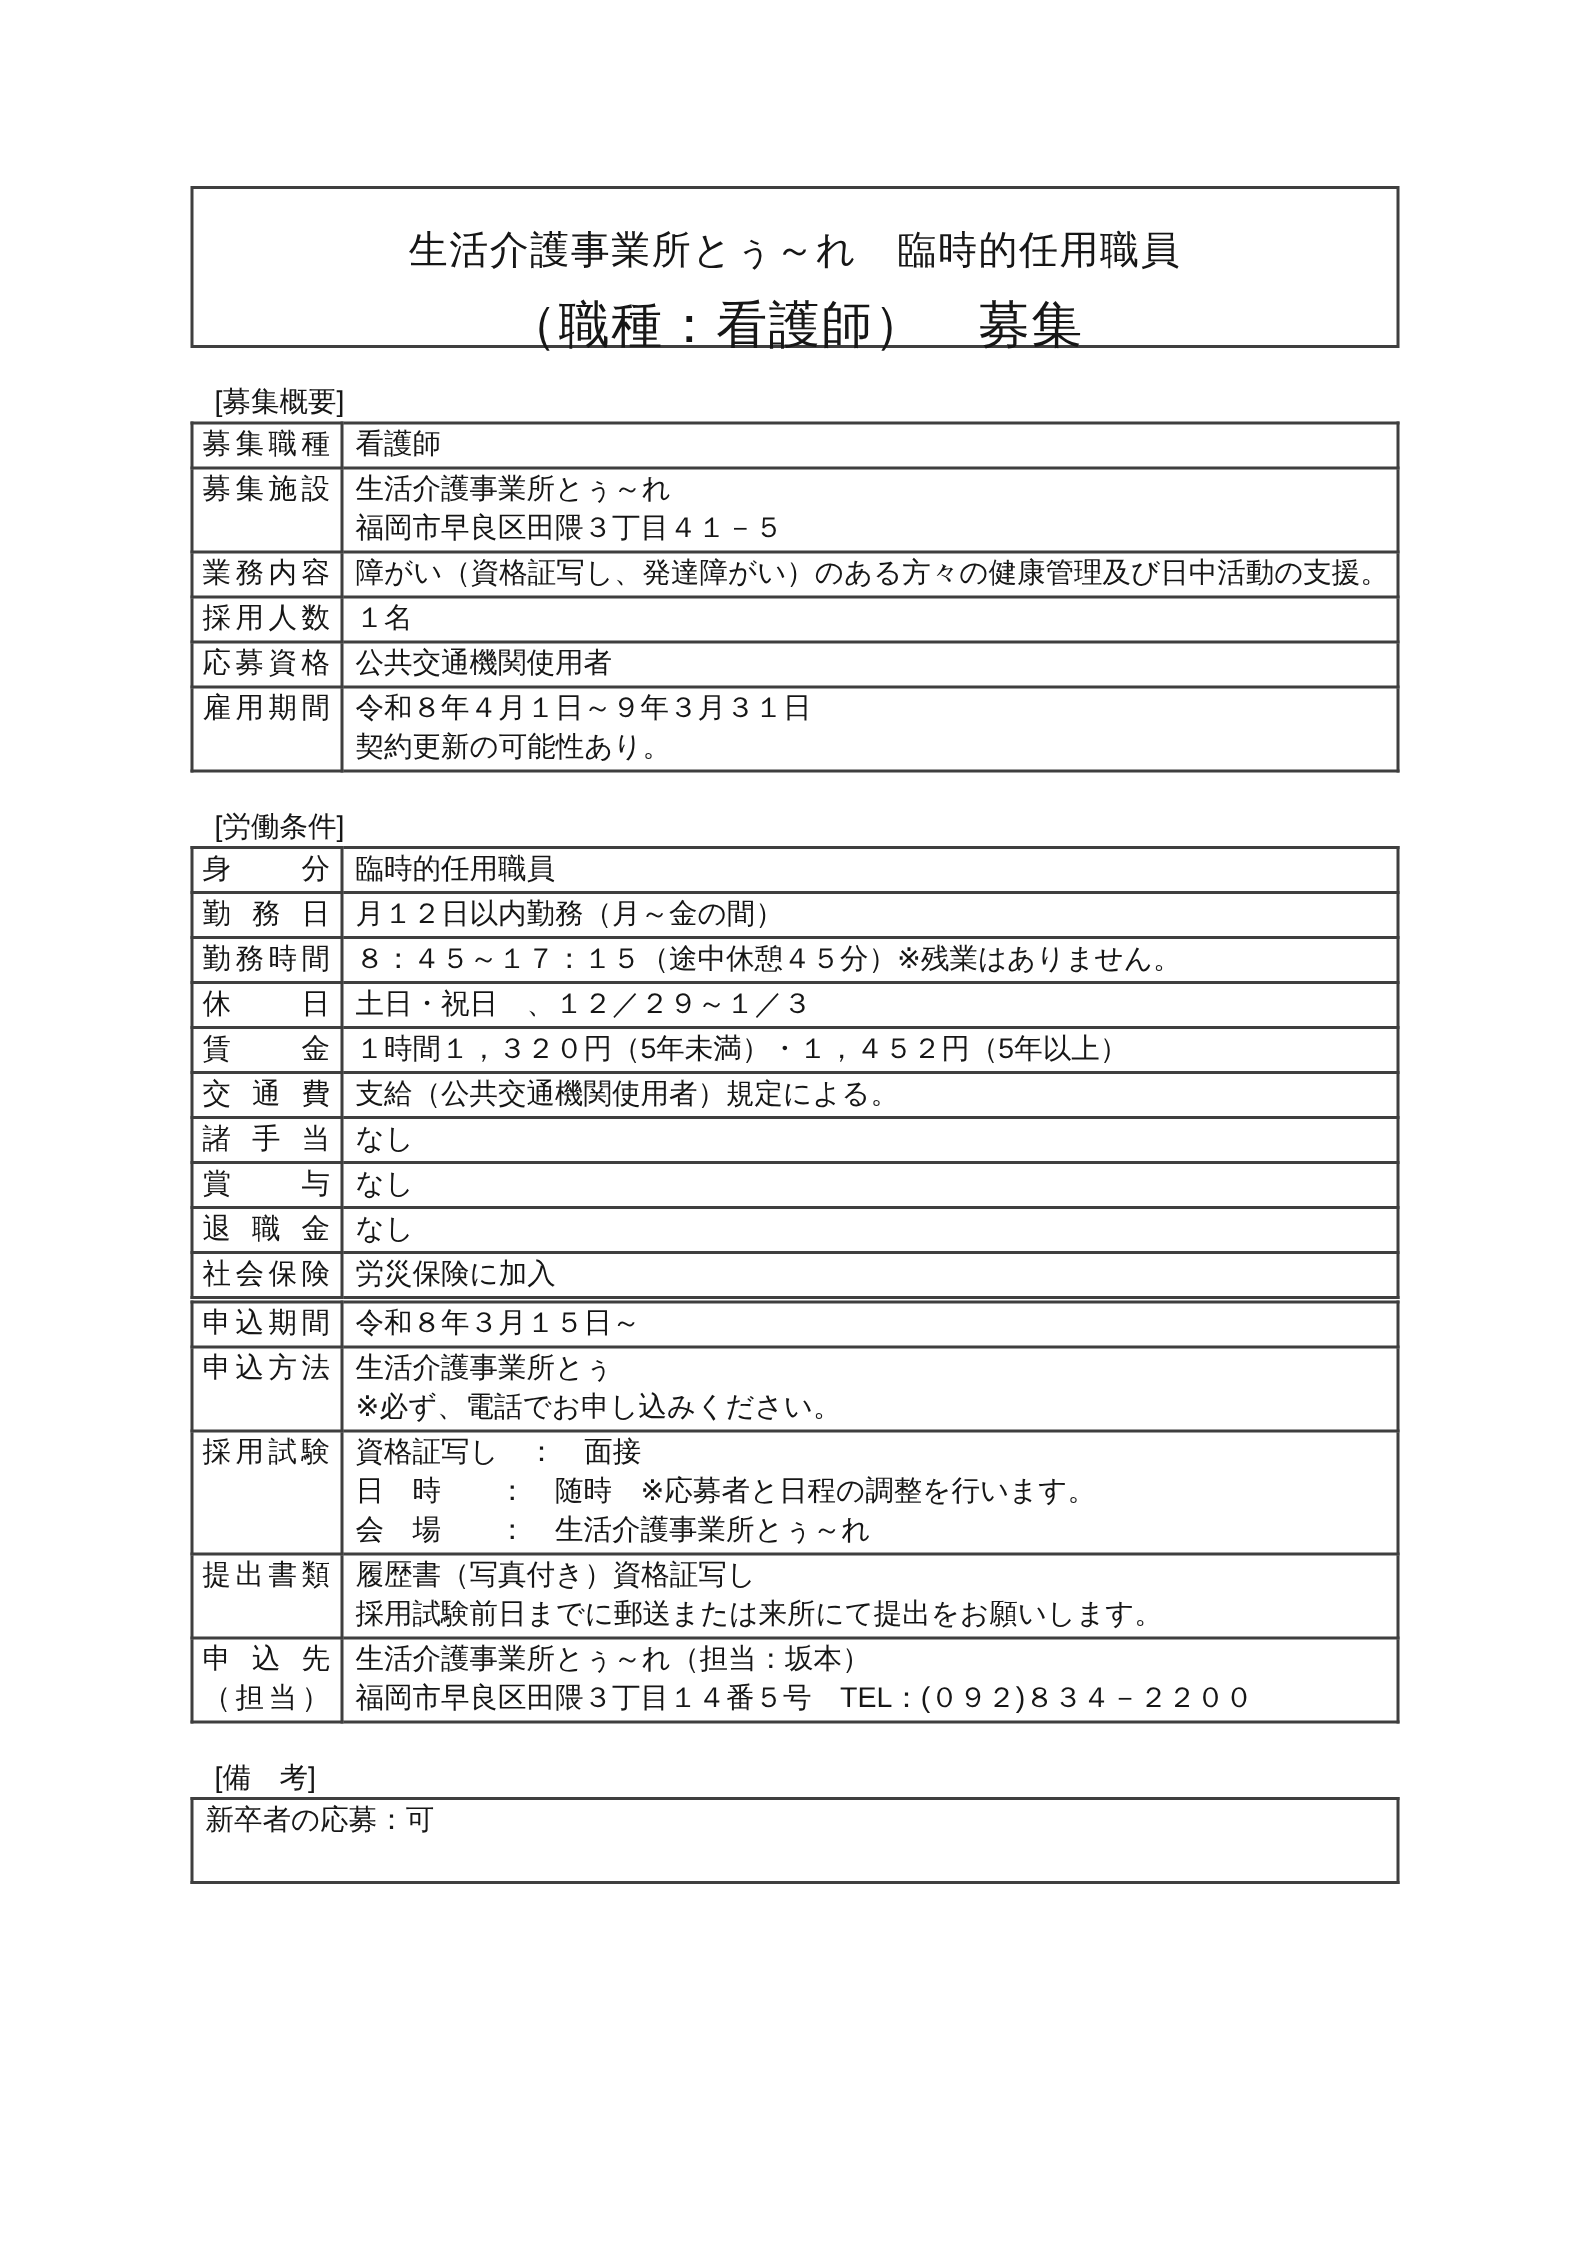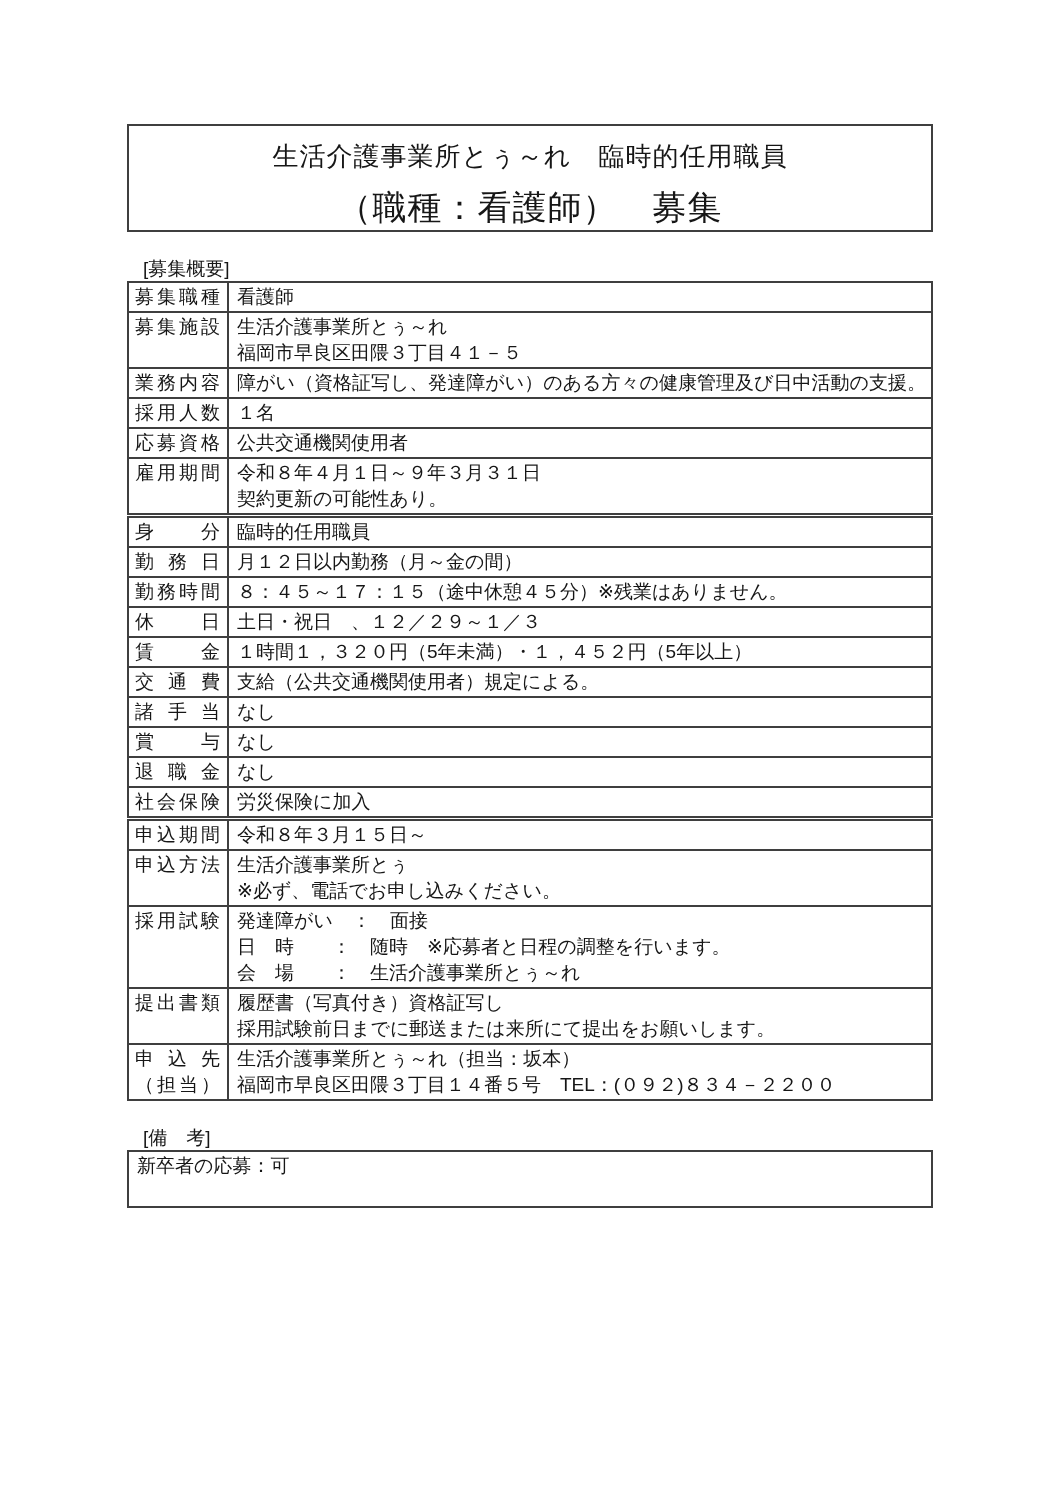--- a/index.html
+++ b/index.html
@@ -22,21 +22,21 @@
   }
   
   .title-box {
     box-sizing: border-box;
     width: 806px;
     height: 108px;
     border: 2px solid #3f3f3f;
     text-align: center;
   }
   .title-line1 {
-    margin-top: 15px;
+    margin-top: 25px;
     font-size: 26px;
     line-height: 30px;
     letter-spacing: 1px;
     white-space: pre;
   }
   .title-line2 {
     margin-top: 21px;
     font-size: 34px;
     line-height: 30px;
     letter-spacing: 1px;
@@ -165,20 +165,21 @@
             </div>
           </td>
       <td class="val">
         <div class="vline">令和８年４月１日～９年３月３１日</div>
         <div class="vline">契約更新の可能性あり。</div>
       </td>
     </tr>
   </tbody>
     </table>
 
+  <div class="heading">[労働条件]</div>
   <table class="block">
     <colgroup>
         <col style="width:100px">
         <col>
       </colgroup>
     <tbody>
         <tr>
       <td class="lbl">
             <div class="dist">
               <span>身</span>
@@ -335,21 +336,21 @@
     <tr>
       <td class="lbl">
             <div class="dist">
               <span>採</span>
               <span>用</span>
               <span>試</span>
               <span>験</span>
             </div>
           </td>
       <td class="val">
-        <div class="vline">発達障がい　：　面接</div>
+        <div class="vline">資格証写し　：　面接</div>
         <div class="vline">日　時　　：　随時　※応募者と日程の調整を行います。</div>
         <div class="vline">会　場　　：　生活介護事業所とぅ～れ</div>
       </td>
     </tr>
     <tr>
       <td class="lbl">
             <div class="dist">
               <span>提</span>
               <span>出</span>
               <span>書</span>

